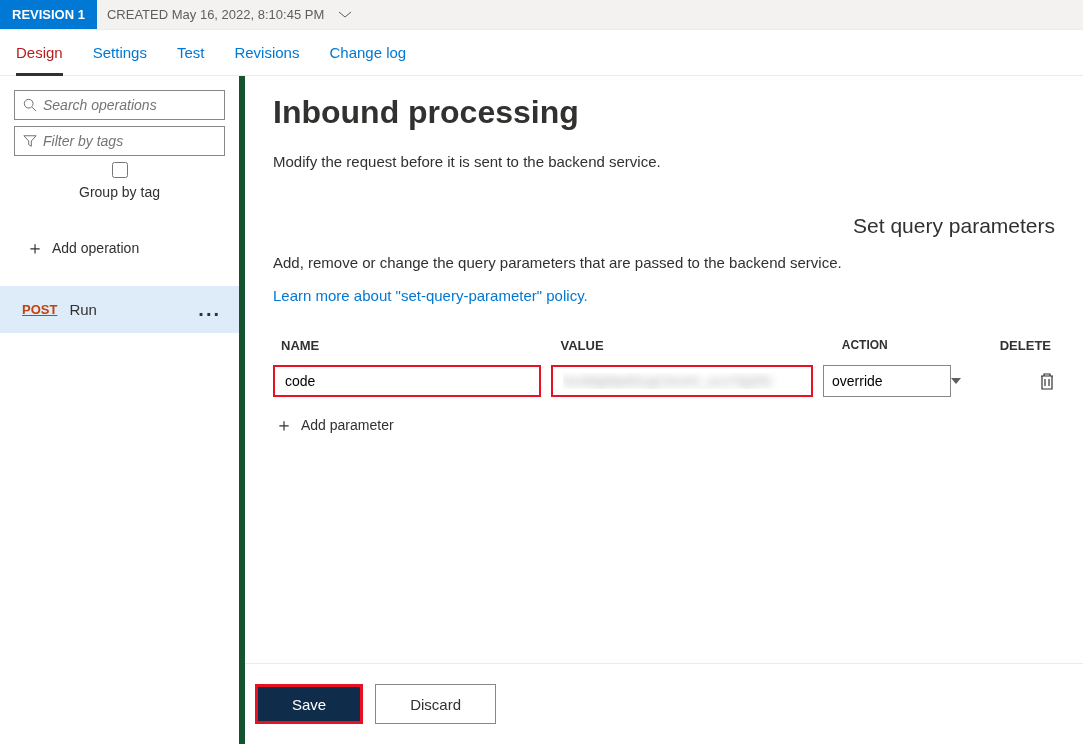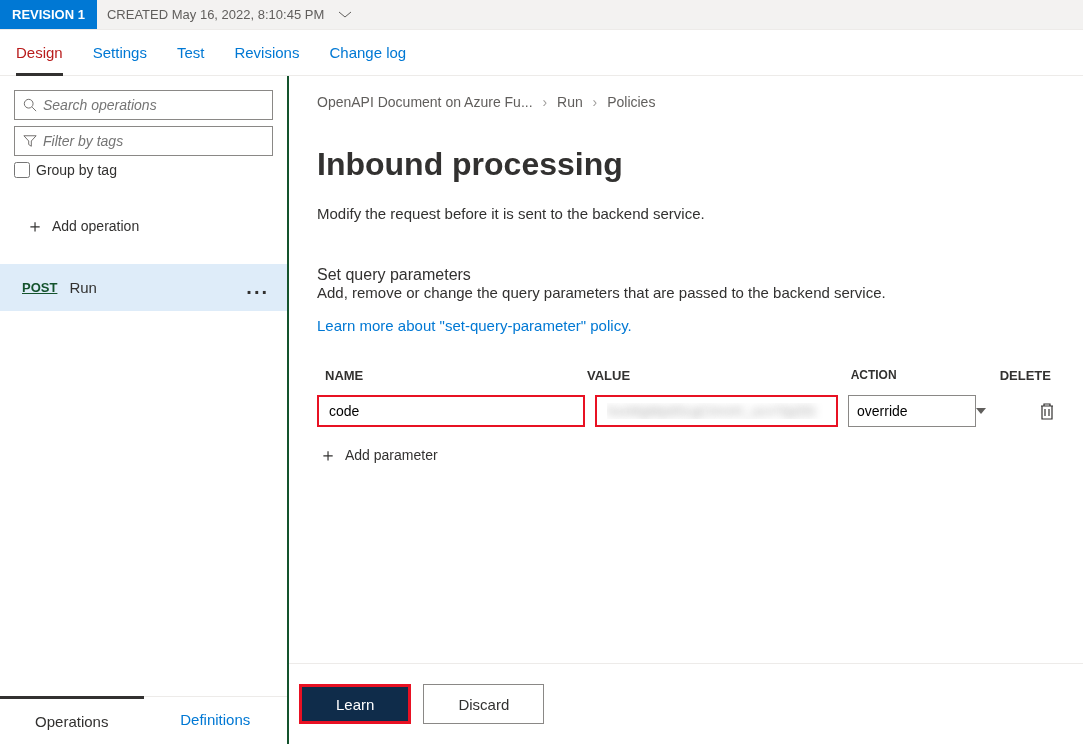--- a/index.html
+++ b/index.html
@@ -9,68 +9,68 @@
     .revision-badge { background: #0078d4; color: #fff; font-weight: 600; padding: 0 12px; height: 100%; display: flex; align-items: center; font-size: 13px; }
     .revision-date { padding-left: 10px; font-size: 13px; color: #605e5c; display: flex; align-items: center; gap: 14px; }
     .chev-down { display: inline-block; }
     
     .main-tabs { display: flex; gap: 30px; padding: 14px 16px 0 16px; border-bottom: 1px solid #edebe9; }
     .main-tab { color: #0078d4; padding-bottom: 12px; cursor: pointer; font-size: 15px; }
     .main-tab.active { color: #b91c1c; border-bottom: 3px solid #323130; margin-bottom: -1px; font-weight: 400; }
     
     .content { display: flex; height: calc(100% - 30px - 48px); }
     
-    .sidebar { width: 289px; border-right: 2px solid #14532d; display: flex; flex-direction: column; }
+    .sidebar { width: 245px; border-right: 6px solid #14532d; display: flex; flex-direction: column; }
     .sidebar-top { padding: 14px 14px 10px 14px; }
     .search-box, .filter-box { width: 100%; height: 30px; border: 1px solid #8a8886; display: flex; align-items: center; padding: 0 8px; margin-bottom: 6px; }
     .search-box input, .filter-box input { border: none; outline: none; flex: 1; font-style: italic; color: #605e5c; font-size: 14px; background: transparent; }
-    .group-by { display: flex; align-items: center; gap: 6px; margin-top: 6px; }
+    .group-by { display: flex; align-items: center; gap: 6px; margin-top: 6px; flex-direction: column; }
     .group-by input[type=checkbox] { width: 16px; height: 16px; }
     
     .add-op { display: flex; align-items: center; gap: 8px; padding: 26px 26px 26px 26px; cursor: pointer; }
     .plus { font-size: 18px; font-weight: 300; }
     
     .all-ops { font-weight: 600; padding: 8px 26px 18px 26px; }
     
     .op-item { background: #deecf9; display: flex; align-items: center; padding: 12px 18px 12px 22px; justify-content: space-between; cursor: pointer; }
     .op-item .left { display: flex; align-items: center; gap: 12px; }
-    .method-post { color: #14532d; font-weight: 600; font-size: 13px; text-decoration: underline; }
+    .method-post { color: #c2410c; font-weight: 600; font-size: 13px; text-decoration: underline; }
     .op-name { font-size: 15px; }
     .dots { font-size: 20px; letter-spacing: 2px; font-weight: bold; }
     
     .sidebar-spacer { flex: 1; }
     .sidebar-bottom-tabs { display: flex; border-top: 1px solid #edebe9; }
     .sb-tab { flex: 1; text-align: center; padding: 14px 0; cursor: pointer; font-size: 15px; }
     .sb-tab.active { border-top: 3px solid #323130; margin-top: -1px; }
     .sb-tab.link { color: #0078d4; }
     
     .main { flex: 1; display: flex; flex-direction: column; overflow: hidden; }
     .main-inner { flex: 1; padding: 18px 28px 0 28px; overflow-y: auto; }
     
     .breadcrumb { color: #605e5c; font-size: 14px; margin-bottom: 36px; }
     .breadcrumb .sep { margin: 0 6px; color: #a19f9d; }
     
     h1.page-title { font-size: 32px; font-weight: 600; margin-bottom: 22px; }
     .page-desc { font-size: 15px; margin-bottom: 44px; color: #323130; }
     
-    h2.section-title { font-size: 16px; font-weight: 400; margin-bottom: 0; }
+    h2.section-title { font-size: 21px; font-weight: 400; margin-bottom: 16px; text-align: right; }
     .section-desc { font-size: 15px; margin-bottom: 16px; }
     .learn-link { color: #0078d4; font-size: 15px; cursor: pointer; display: inline-block; margin-bottom: 26px; }
     
     .param-table { width: 100%; }
     .param-header { display: flex; padding: 8px 0; gap: 32px; }
     .col-name { width: 283px; padding-left: 8px; font-weight: 600; font-size: 13px; }
     .col-value { width: 277px; font-weight: 600; font-size: 13px; }
     .col-action { width: 140px; font-weight: 600; font-size: 12px; }
     .col-delete { flex: 1; text-align: right; font-weight: 600; font-size: 13px; padding-right: 4px; }
     
     .param-row { display: flex; align-items: center; gap: 10px; padding: 4px 0; }
     .inp { height: 32px; border: 2px solid #e81123; padding: 0 10px; font-size: 14px; outline: none; }
     .inp-name { width: 268px; }
-    .inp-value { width: 243px; color: transparent; text-shadow: 0 0 8px rgba(0,0,0,0.35); }
+    .inp-value { width: 262px; color: transparent; text-shadow: 0 0 8px rgba(0,0,0,0.35); }
     .sel { width: 128px; height: 32px; border: 1px solid #8a8886; padding: 0 8px; font-size: 14px; background: #fff; appearance: none; position: relative; }
     .sel-wrap { position: relative; width: 148px; }
     .sel-wrap::after { content: ''; position: absolute; right: 10px; top: 13px; width: 0; height: 0; border-left: 5px solid transparent; border-right: 5px solid transparent; border-top: 6px solid #605e5c; pointer-events: none; }
     .del-icon { margin-left: auto; cursor: pointer; }
     
     .add-param { display: flex; align-items: center; gap: 8px; padding: 12px 2px; cursor: pointer; }
     
     .footer-bar { border-top: 1px solid #edebe9; padding: 20px 0 20px 10px; display: flex; gap: 12px; }
     .btn { height: 40px; padding: 0 34px; font-size: 15px; cursor: pointer; border: none; }
     .btn-save { background: #0f2c4a; color: #fff; border: 3px solid #e81123; }
@@ -137,35 +137,24 @@
     <div class="op-item">
       <div class="left">
         <span class="method-post">POST</span>
         <span class="op-name">Run</span>
       </div>
       <span class="dots">...</span>
     </div>
 
     <div class="sidebar-spacer"></div>
 
-    <div class="sidebar-bottom-tabs">
-      <div class="sb-tab active">Operations</div>
-      <div class="sb-tab link">Definitions</div>
-    </div>
   </div>
 
   <div class="main">
     <div class="main-inner">
-      <div class="breadcrumb">
-        <span>OpenAPI Document on Azure Fu...</span>
-        <span class="sep">›</span>
-        <span>Run</span>
-        <span class="sep">›</span>
-        <span>Policies</span>
-      </div>
       
       <h1 class="page-title">Inbound processing</h1>
       <p class="page-desc">Modify the request before it is sent to the backend service.</p>
       
       <h2 class="section-title">Set query parameters</h2>
       <p class="section-desc">Add, remove or change the query parameters that are passed to the backend service.</p>
       <a class="learn-link">Learn more about "set-query-parameter" policy.</a>
       
       <div class="param-table">
         <div class="param-header">
@@ -189,18 +178,18 @@
           </span>
         </div>
         <div class="add-param">
           <span class="plus">＋</span>
           <span>Add parameter</span>
         </div>
       </div>
     </div>
 
     <div class="footer-bar">
-      <button class="btn btn-save">Learn</button>
+      <button class="btn btn-save">Save</button>
       <button class="btn btn-discard">Discard</button>
     </div>
   </div>
 
 </div>
 
 </body></html>

